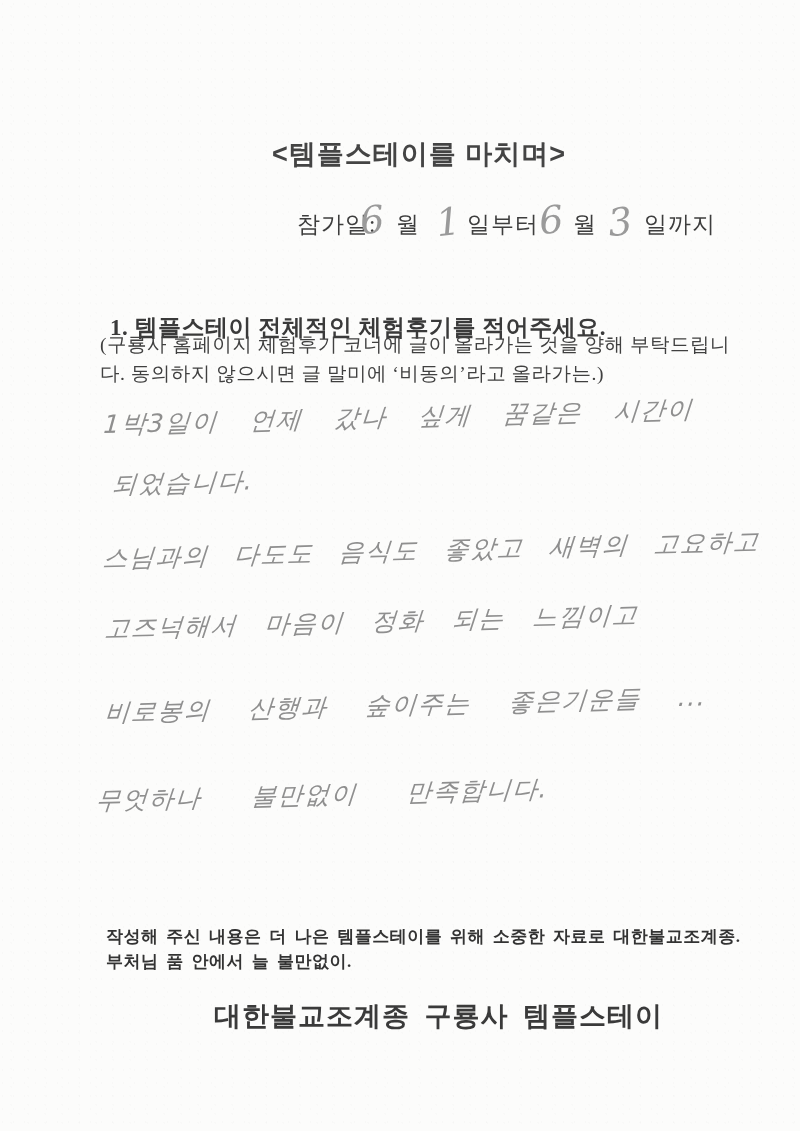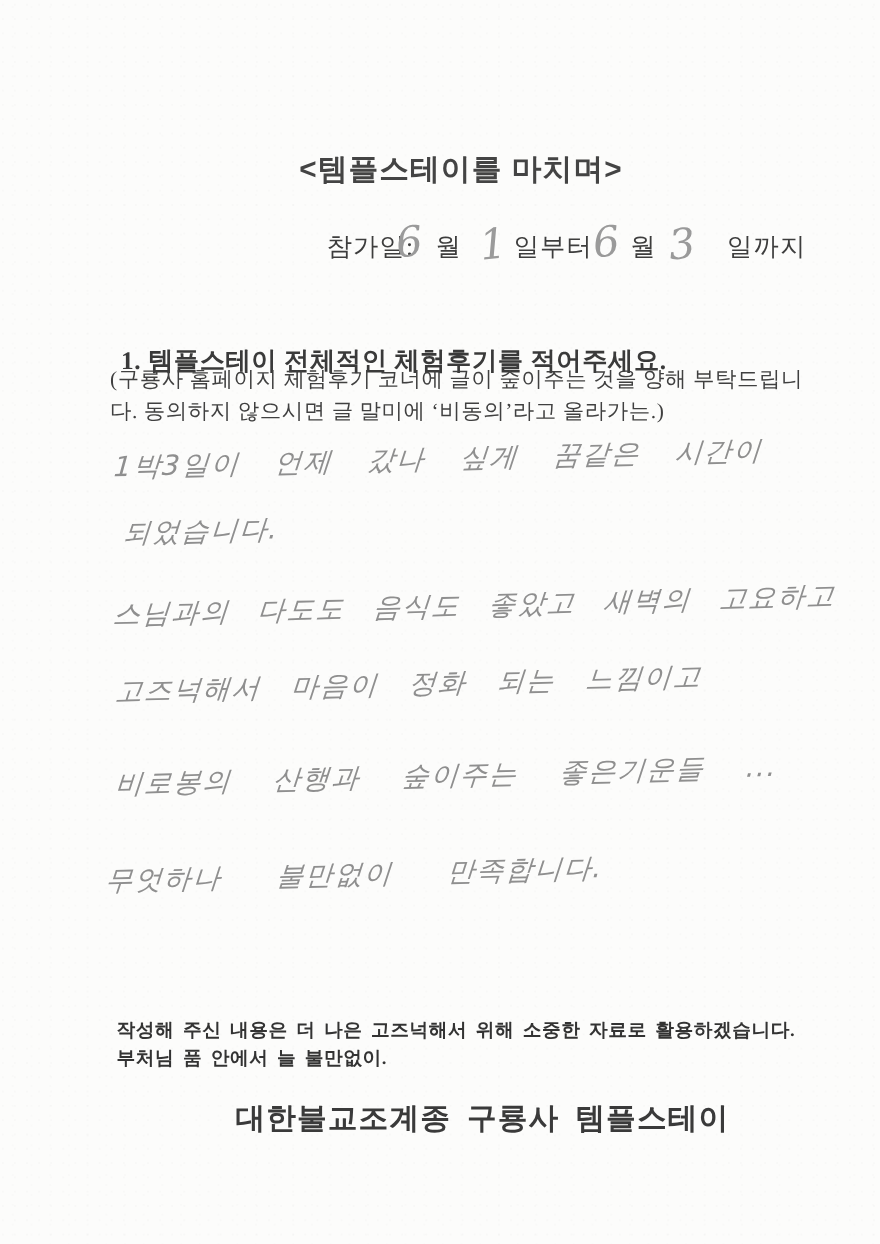--- a/index.html
+++ b/index.html
@@ -91,33 +91,33 @@
 
   <div>
     <span class="abs printed date-label" style="left:297px; top:209px;">참가일:</span>
     <span class="abs hw-digit" style="left:360px; top:198px;">6</span>
     <span class="abs printed date-label" style="left:396px; top:209px;">월</span>
     <span class="abs hw-digit" style="left:436px; top:200px;">1</span>
     <span class="abs printed date-label" style="left:467px; top:209px;">일부터</span>
     <span class="abs hw-digit" style="left:539px; top:198px;">6</span>
     <span class="abs printed date-label" style="left:573px; top:209px;">월</span>
     <span class="abs hw-digit" style="left:608px; top:200px;">3</span>
-    <span class="abs printed date-label" style="left:661px; top:209px;">일까지</span>
+    <span class="abs printed date-label" style="left:644px; top:209px;">일까지</span>
   </div>
 
   <div class="abs question-heading" style="left:110px; top:292px;">1. 템플스테이 전체적인 체험후기를 적어주세요.</div>
-  <div class="abs question-note" style="left:100px; top:331px;">(구룡사 홈페이지 체험후기 코너에 글이 숲이주는 것을 양해 부탁드립니</div>
+  <div class="abs question-note" style="left:100px; top:331px;">(구룡사 홈페이지 체험후기 코너에 글이 올라가는 것을 양해 부탁드립니</div>
   <div class="abs question-note" style="left:100px; top:360px;">다. 동의하지 않으시면 글 말미에 ‘비동의’라고 올라가는.)</div>
 
   <div>
     <div class="abs hw-line" style="left:105px; top:408px; word-spacing:22px;">1박3일이 언제 갔나 싶게 꿈같은 시간이</div>
     <div class="abs hw-line" style="left:113px; top:468px;">되었습니다.</div>
     <div class="abs hw-line" style="left:104px; top:542px; word-spacing:16px;">스님과의 다도도 음식도 좋았고 새벽의 고요하고</div>
     <div class="abs hw-line" style="left:106px; top:612px; word-spacing:18px;">고즈넉해서 마음이 정화 되는 느낌이고</div>
     <div class="abs hw-line" style="left:106px; top:696px; word-spacing:28px;">비로봉의 산행과 숲이주는 좋은기운들 ...</div>
     <div class="abs hw-line" style="left:97px; top:784px; word-spacing:40px;">무엇하나 불만없이 만족합니다.</div>
   </div>
 
-  <div class="abs footer-note" style="left:106px; top:925px;">작성해 주신 내용은 더 나은 고즈넉해서 위해 소중한 자료로 활용하겠습니다.</div>
+  <div class="abs footer-note" style="left:106px; top:925px;">작성해 주신 내용은 더 나은 템플스테이를 위해 소중한 자료로 대한불교조계종.</div>
   <div class="abs footer-note" style="left:106px; top:950px;">부처님 품 안에서 늘 불만없이.</div>
   <div class="abs org-title" style="left:214px; top:998px;">대한불교조계종 구룡사 템플스테이</div>
 
 </div>
 
 </body></html>

